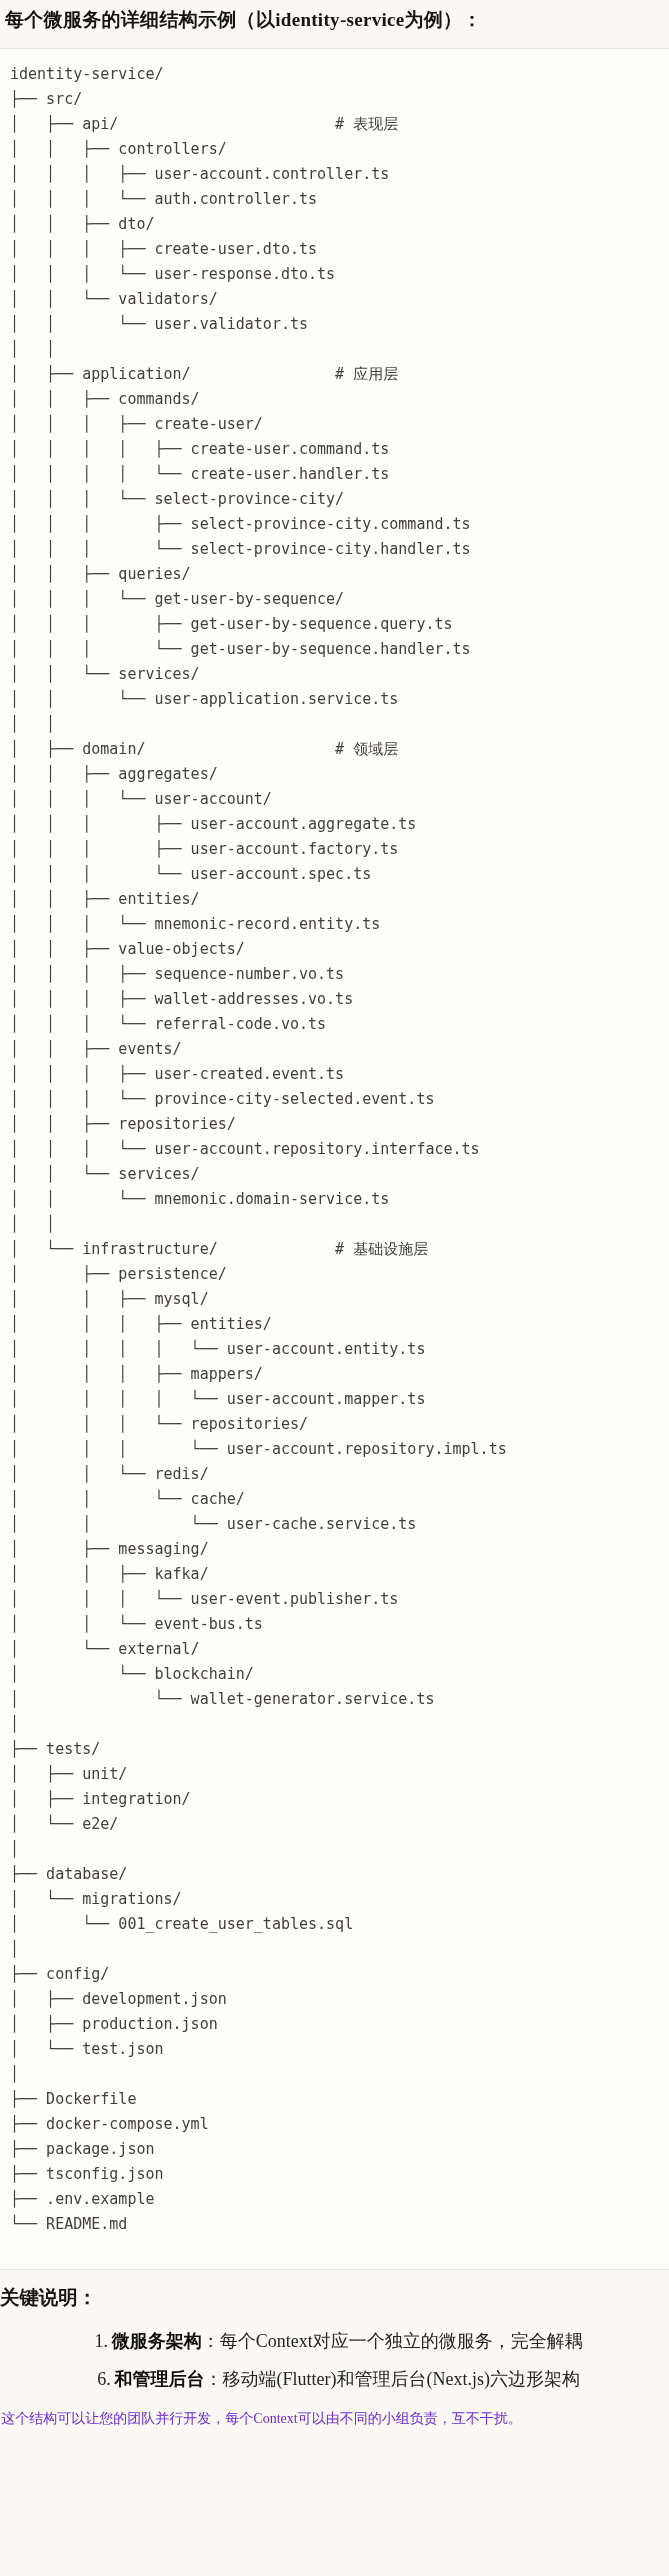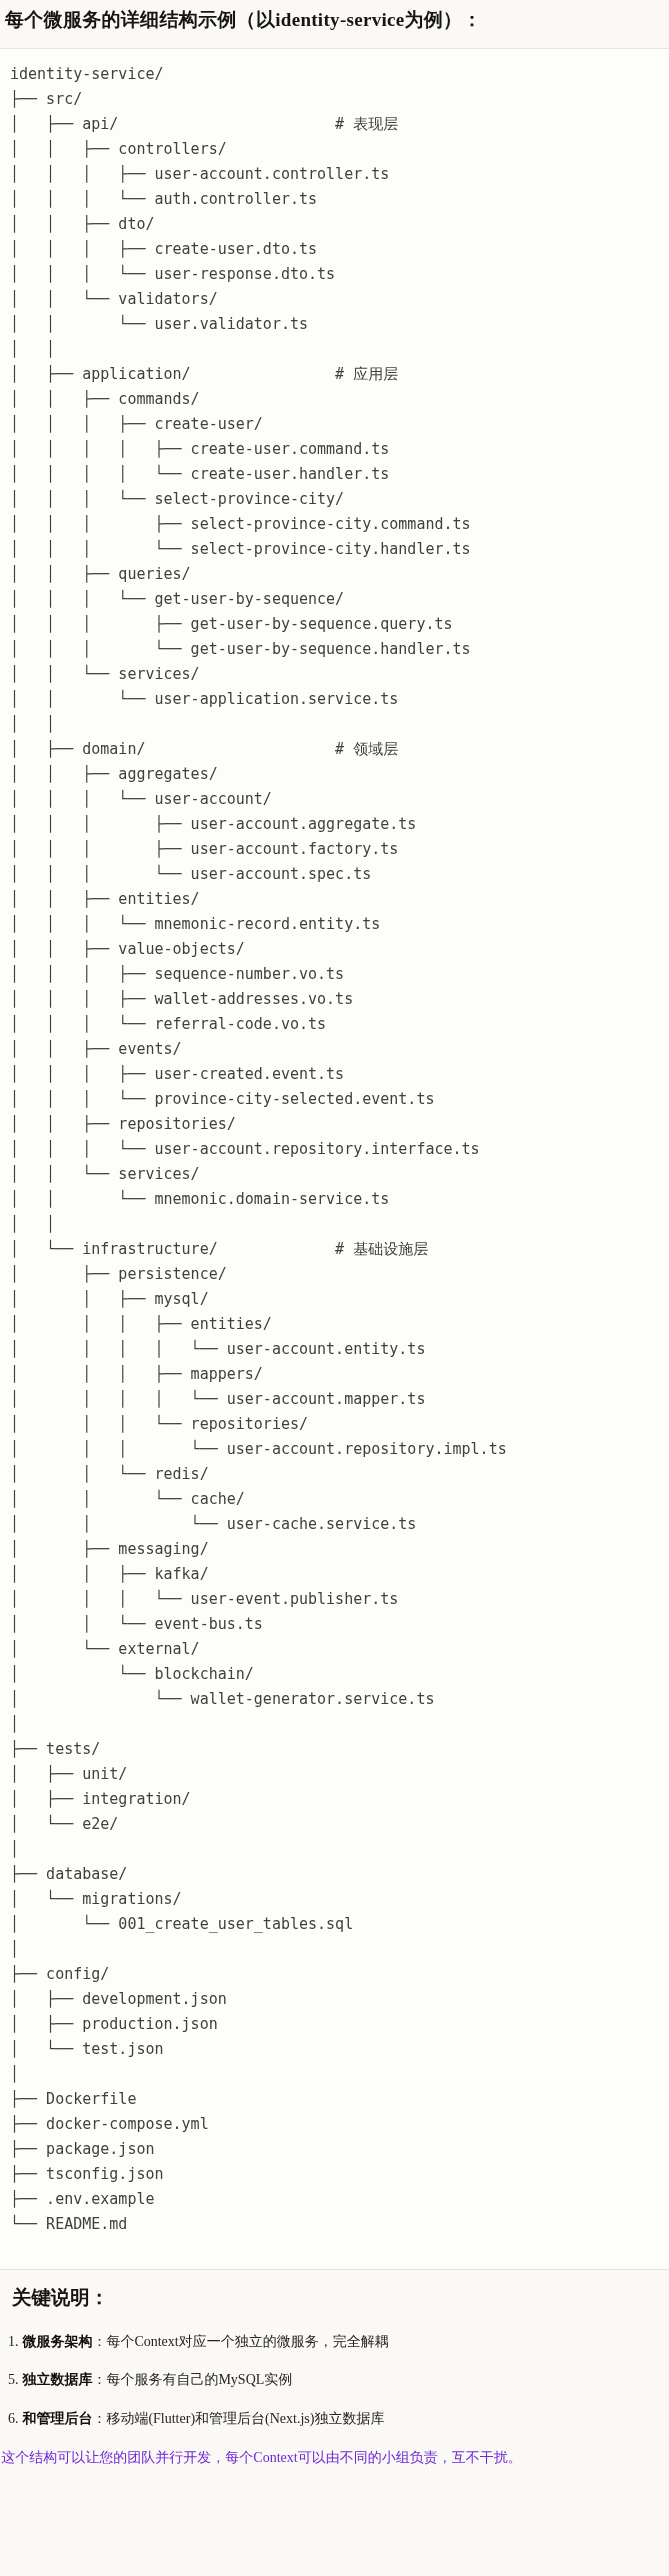--- a/index.html
+++ b/index.html
@@ -42,30 +42,31 @@
     white-space: pre;
   }
   .key-notes {
     padding: 0;
   }
   h2.notes-title {
     font-size: 19.4px;
     line-height: 26px;
     font-weight: 700;
     margin: 15px 0 16.3px 0;
-    padding: 0 12px;
+    padding: 0 0;
     color: #161512;
   }
   .note-item {
-    font-size: 14px;
+    font-size: 18px;
     line-height: 27.5px;
     margin: 0 0 11.3px 0;
     padding: 0 0 0 8.1px;
     color: #252420;
     white-space: nowrap;
+    text-align: center;
   }
   .note-item .num {
     margin-right: 3.8px;
   }
   .note-item .term {
     font-weight: 700;
     color: #11100e;
   }
   .closing {
     font-size: 14px;
@@ -177,25 +178,22 @@
 
     <h2 class="notes-title">关键说明：</h2>
 
     <p class="note-item">
       <span class="num">1.</span><span class="term">微服务架构</span><span class="rest">：每个Context对应一个独立的微服务，完全解耦</span>
     </p>
 
 
 
 
-    <p class="note-item">
-      <span class="num">5.</span><span class="term">独立数据库</span><span class="rest">：每个服务有自己的MySQL实例</span>
-    </p>
 
     <p class="note-item">
-      <span class="num">6.</span><span class="term">和管理后台</span><span class="rest">：移动端(Flutter)和管理后台(Next.js)独立数据库</span>
+      <span class="num">6.</span><span class="term">和管理后台</span><span class="rest">：移动端(Flutter)和管理后台(Next.js)六边形架构</span>
     </p>
 
     <p class="closing">这个结构可以让您的团队并行开发，每个Context可以由不同的小组负责，互不干扰。</p>
 
   </div>
 </div>
 
 
 </body></html>

